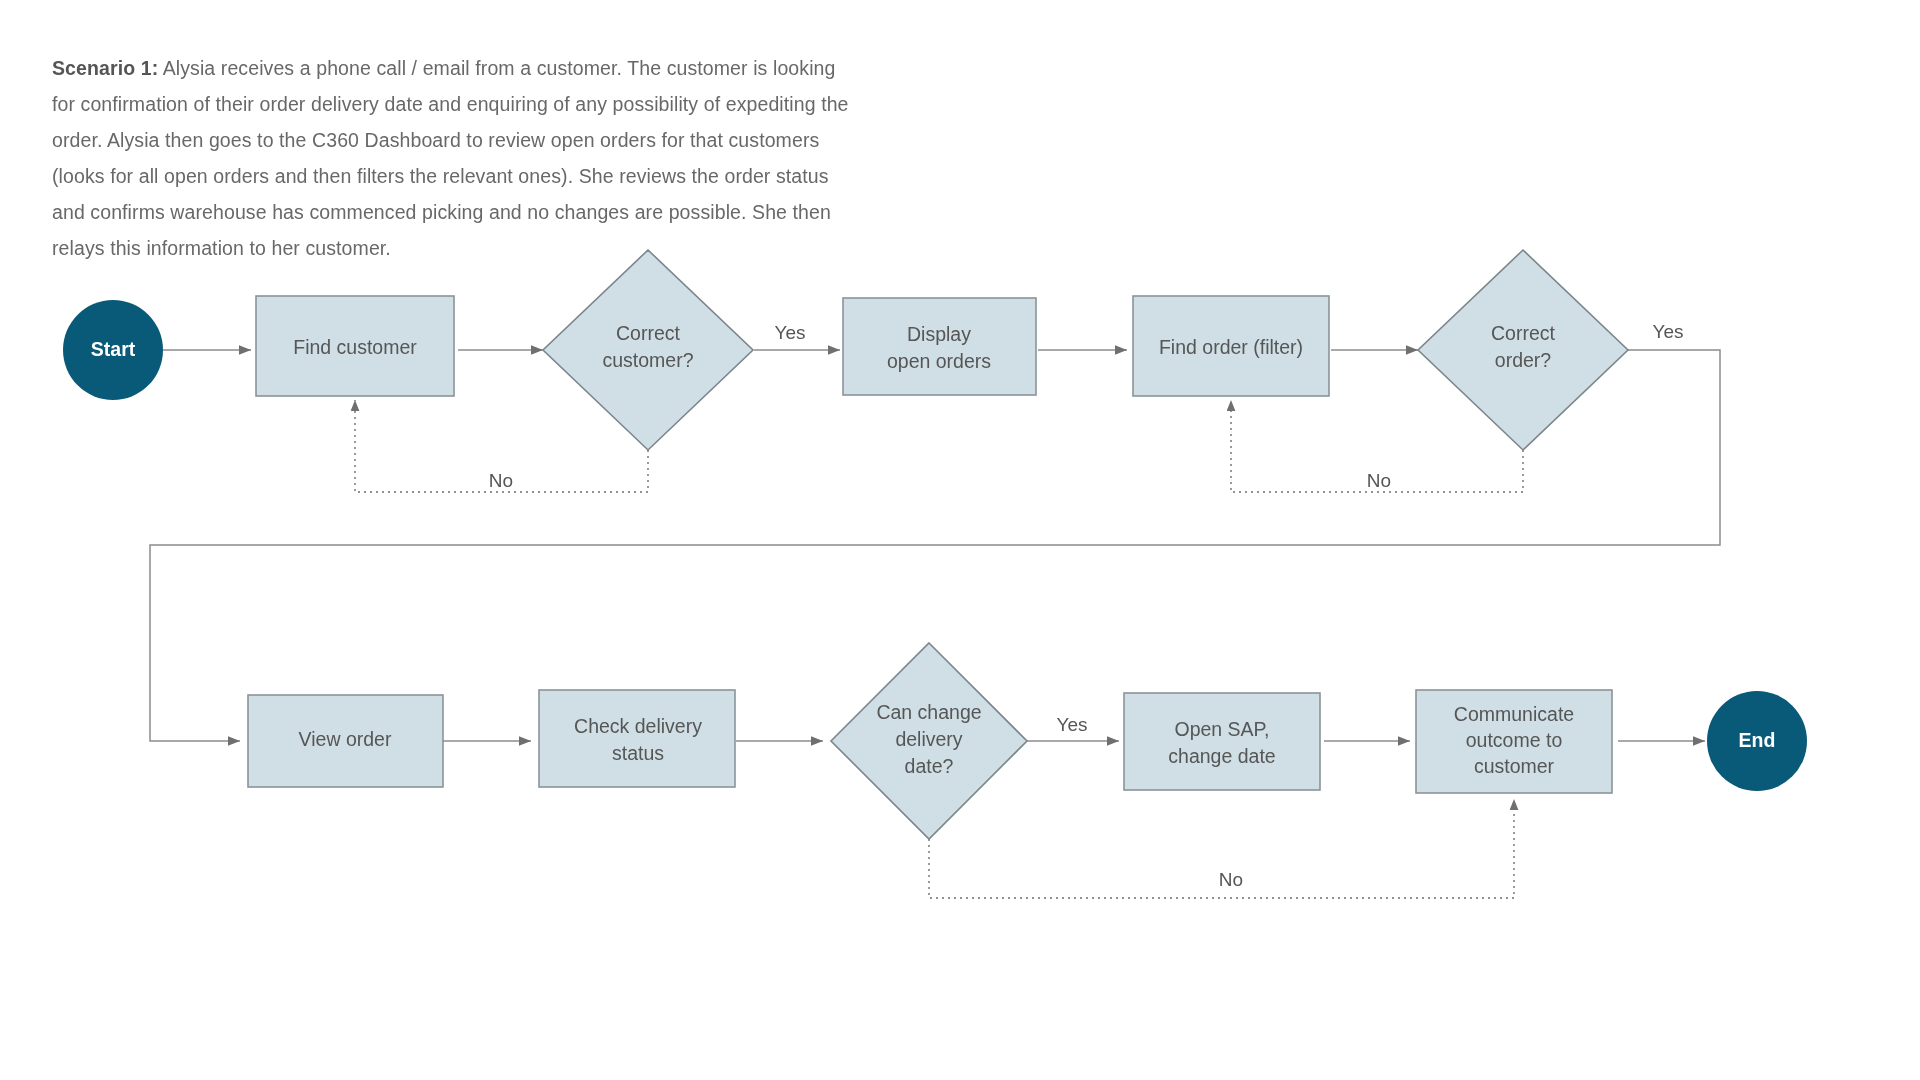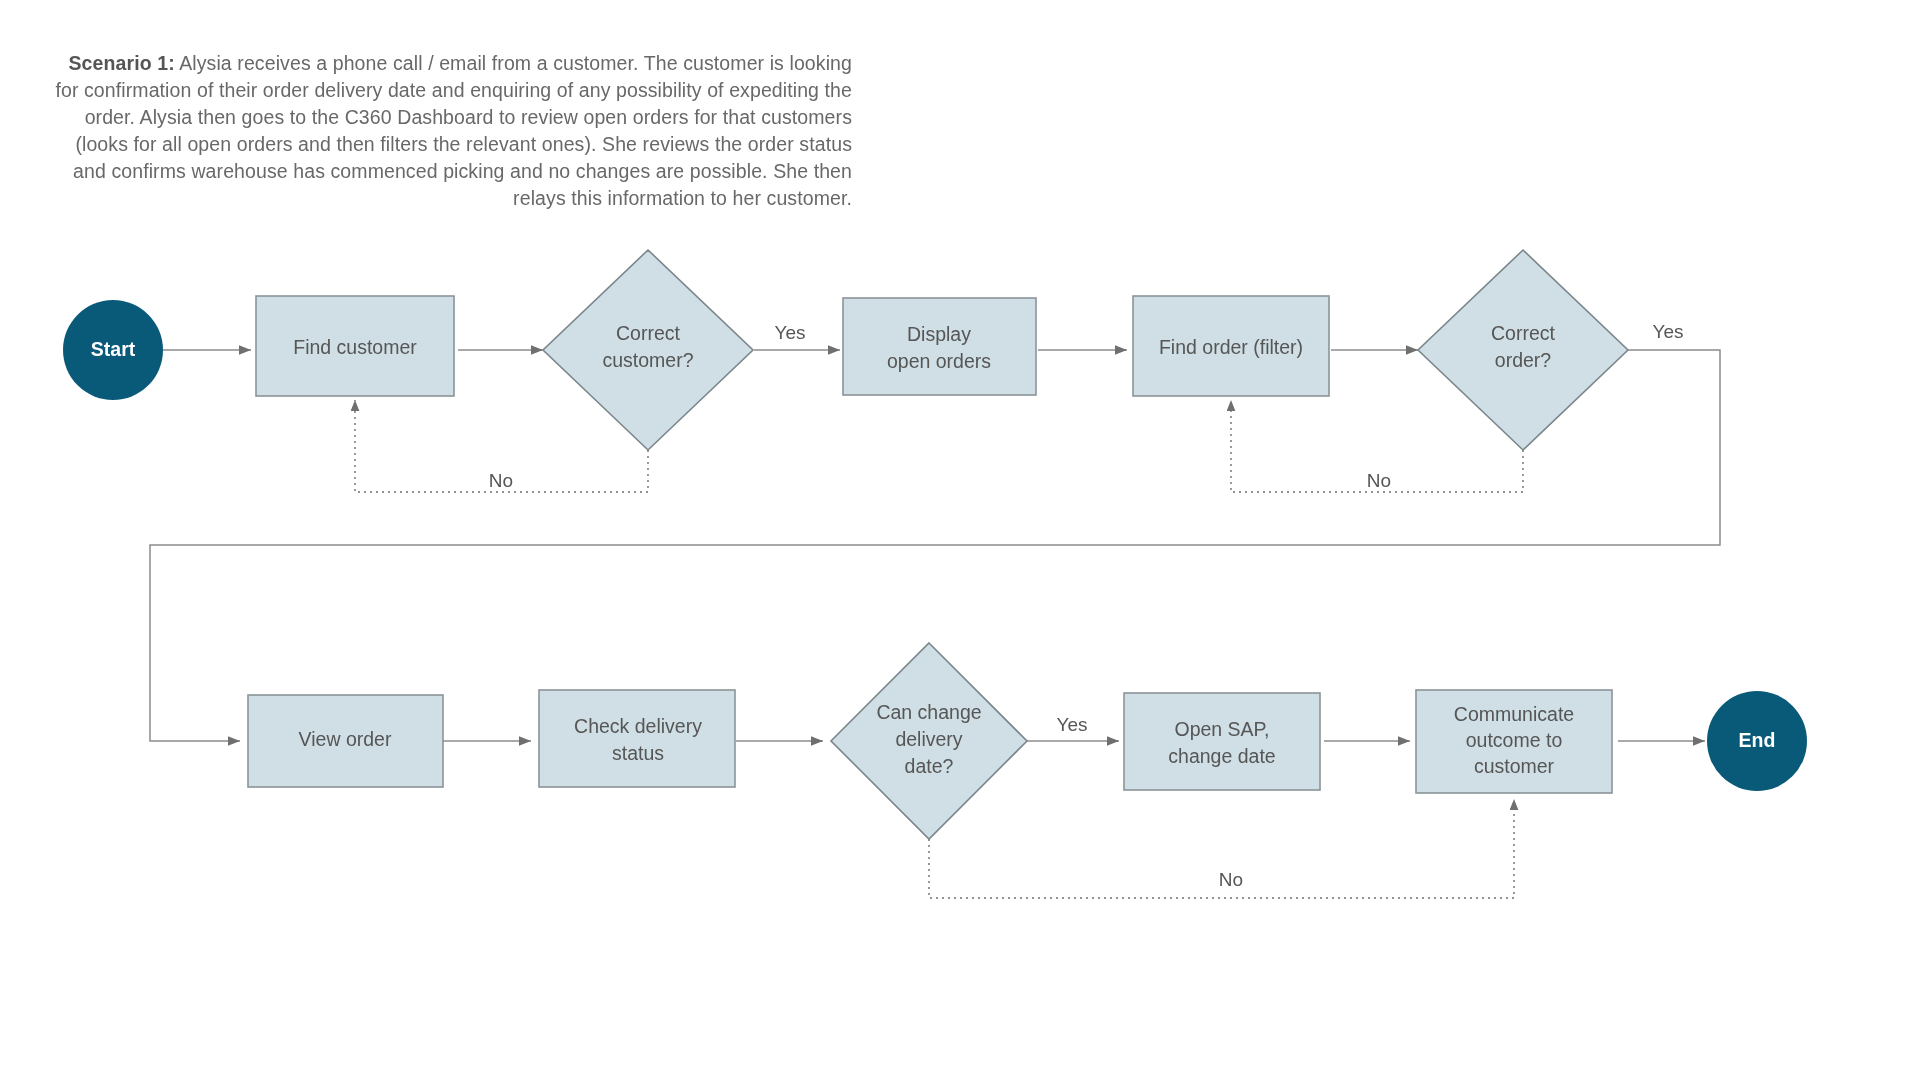--- a/index.html
+++ b/index.html
@@ -23,24 +23,23 @@
     height: 1080px;
   }
 
   
   .scenario-text {
     position: absolute;
     left: 52px;
     top: 30px;
     width: 800px;
     font-size: 19.5px;
-    line-height: 27px;
+    line-height: 36px;
     color: #686868;
     letter-spacing: 0.1px;
-    text-align: right;
   }
   .scenario-text .lead {
     color: #555555;
     font-weight: 600;
   }
 
   
   #flow {
     position: absolute;
     left: 0;

